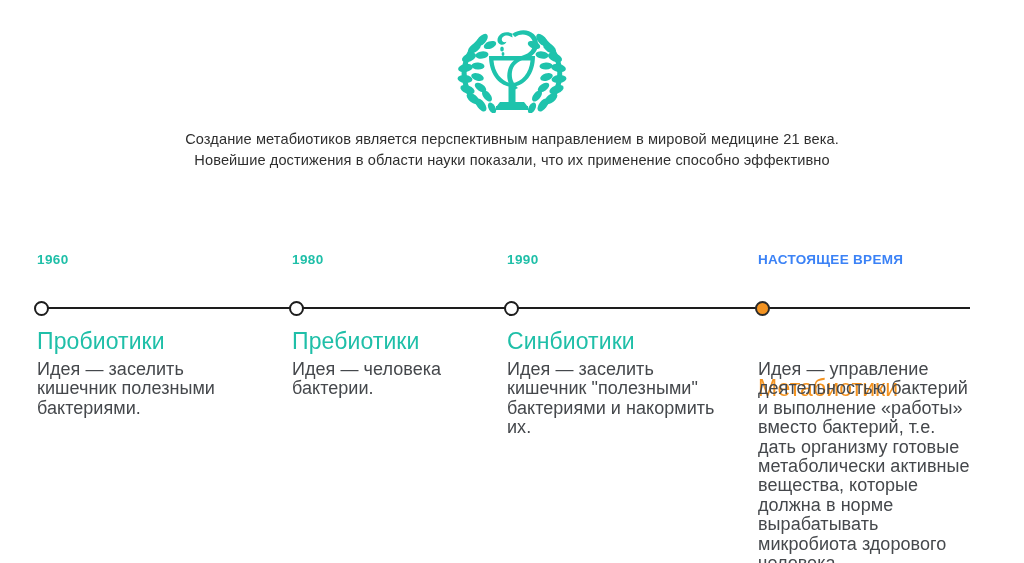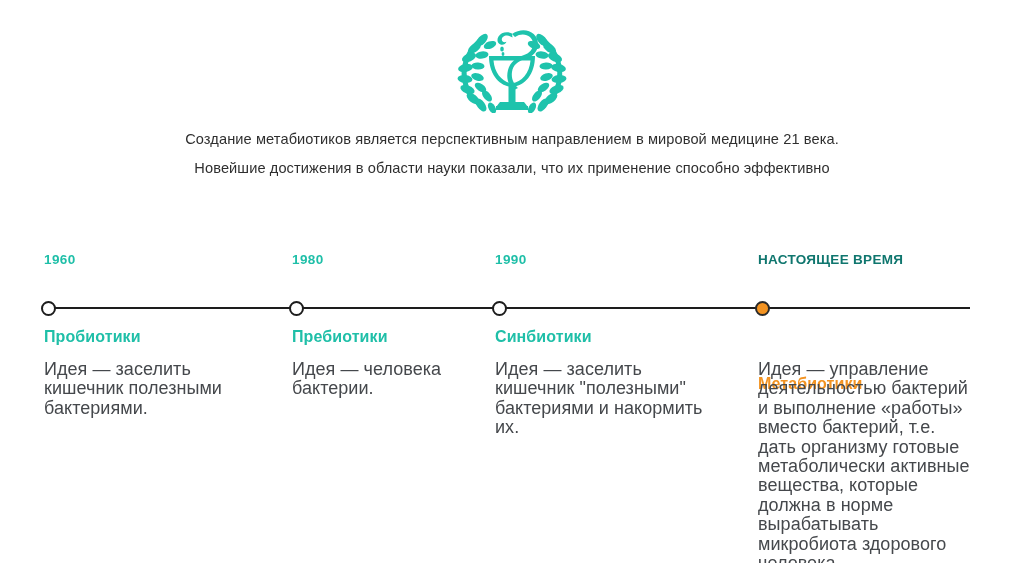--- a/index.html
+++ b/index.html
@@ -30,21 +30,21 @@
   
   .intro {
     margin: 16px auto 0 auto;
     width: 700px;
     text-align: center;
     font-size: 14.6px;
     line-height: 21px;
     color: #2f2f2f;
     letter-spacing: 0.1px;
   }
-  .intro p { margin: 8px; }
+  .intro p { margin: 0; }
 
   
   .timeline {
     position: absolute;
     left: 0;
     top: 252px;
     width: 1024px;
     height: 300px;
   }
   .axis-line {
@@ -53,35 +53,35 @@
     top: 55px;
     width: 922px;
     height: 2px;
     background: #1d1d1d;
   }
   .col {
     position: absolute;
     top: 0;
     width: 215px;
   }
-  .col-1 { left: 41px; }
+  .col-1 { left: 34px; }
   .col-2 { left: 289px; }
-  .col-3 { left: 492px; }
+  .col-3 { left: 504px; }
   .col-4 { left: 755px; }
 
   .year {
     font-size: 13.5px;
     font-weight: bold;
     letter-spacing: 0.4px;
     color: #1fbfa8;
     margin-left: 3px;
     white-space: nowrap;
   }
   .year.present {
-    color: #0f766e;
+    color: #3b82f6;
     letter-spacing: 0.3px;
   }
 
   .marker {
     position: absolute;
     top: 49px;
     left: 0;
     width: 11px;
     height: 11px;
     border-radius: 50%;
@@ -91,22 +91,22 @@
   }
   .marker.filled {
     background: #f39321;
     border-color: #2a2a2a;
   }
 
   .title {
     position: absolute;
     top: 76px;
     left: 3px;
-    font-size: 16px;
-    font-weight: bold;
+    font-size: 23px;
+    font-weight: normal;
     color: #1fbfa8;
     letter-spacing: 0.1px;
     white-space: nowrap;
   }
   .title.present { color: #f39321; margin-top: 47px; }
 
   .body-text {
     position: absolute;
     top: 108px;
     left: 3px;

